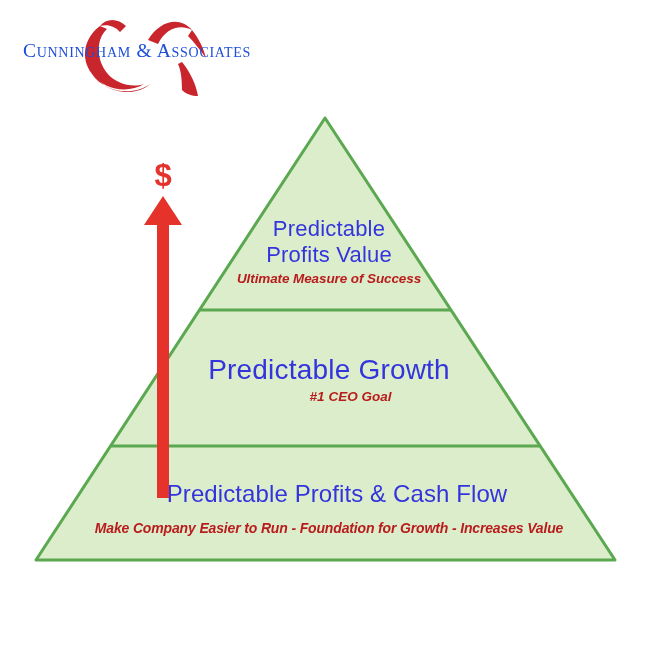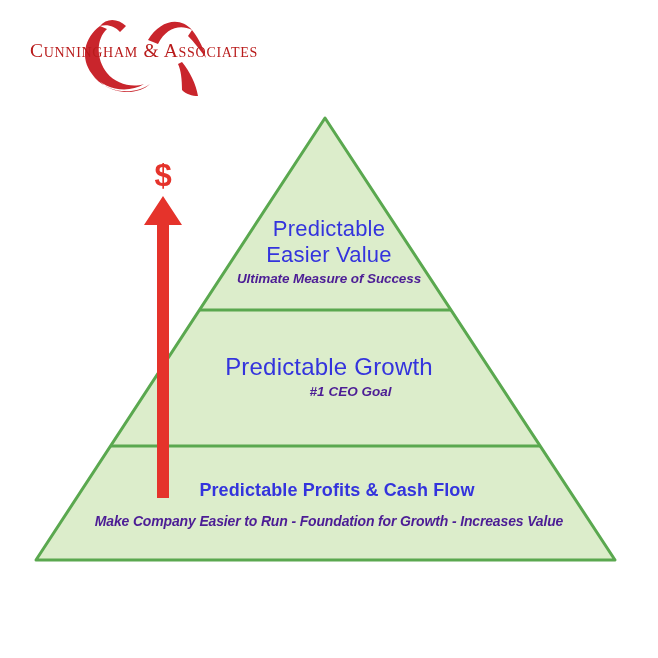--- a/index.html
+++ b/index.html
@@ -24,28 +24,28 @@
     width: 270px;
     height: 98px;
   }
   #logo-mark {
     position: absolute;
     left: 0; top: 0;
     width: 270px; height: 98px;
   }
   #logo-wordmark {
     position: absolute;
-    left: 16px;
+    left: 9px;
     top: 35px;
     width: 268px;
     font-family: "Liberation Serif", "DejaVu Serif", serif;
     font-size: 19.5px;
     font-variant: small-caps;
     letter-spacing: 0.7px;
-    color: #b91c1c;
+    color: #1d4ed8;
     white-space: nowrap;
     line-height: 1;
   }
 
   
   #pyramid-wrap {
     position: absolute;
     left: 0;
     top: 0;
     width: 658px;
@@ -59,21 +59,21 @@
     position: absolute;
     text-align: center;
     line-height: 1.18;
   }
   .tier-title {
     color: #3434dd;
     font-family: "Liberation Sans", sans-serif;
     white-space: nowrap;
   }
   .tier-sub {
-    color: #4c1d95;
+    color: #b91c1c;
     font-family: "Liberation Sans", sans-serif;
     font-style: italic;
     font-weight: bold;
     white-space: nowrap;
   }
 
   #tier-top {
     left: 0; right: 0;
     top: 216px;
   }
@@ -86,36 +86,36 @@
     font-size: 13.5px;
     margin-top: 3px;
     letter-spacing: -0.1px;
   }
 
   #tier-mid {
     left: 0; right: 0;
     top: 353px;
   }
   #tier-mid .tier-title {
-    font-size: 24px;
+    font-size: 28px;
     letter-spacing: 0.2px;
   }
   #tier-mid .tier-sub {
     font-size: 13.5px;
     margin-top: 3px;
     padding-left: 43px;
   }
 
   #tier-bot {
     left: 0; right: 0;
     top: 480px;
   }
   #tier-bot .tier-title {
-    font-size: 18px;
-    font-weight: bold;
+    font-size: 24px;
+    font-weight: normal;
     letter-spacing: 0.1px;
     padding-left: 16px;
   }
   #tier-bot .tier-sub {
     font-size: 14px;
     margin-top: 12px;
     letter-spacing: -0.15px;
   }
 
   
@@ -170,21 +170,21 @@
     <polygon points="325,118 615,560 36,560" fill="#dcedcb" stroke="#5aa84f" stroke-width="3" stroke-linejoin="round"></polygon>
 
     <line x1="199" y1="310" x2="451" y2="310" stroke="#5aa84f" stroke-width="3"></line>
 
     <line x1="110" y1="446" x2="540" y2="446" stroke="#5aa84f" stroke-width="3"></line>
   </svg>
 </div>
 
 <div id="tier-top" class="tier-text">
   <div class="tier-title">Predictable</div>
-  <div class="tier-title">Easier Value</div>
+  <div class="tier-title">Profits Value</div>
   <div class="tier-sub">Ultimate Measure of Success</div>
 </div>
 
 <div id="tier-mid" class="tier-text">
   <div class="tier-title">Predictable Growth</div>
   <div class="tier-sub">#1 CEO Goal</div>
 </div>
 
 <div id="tier-bot" class="tier-text">
   <div class="tier-title">Predictable Profits &amp; Cash Flow</div>

